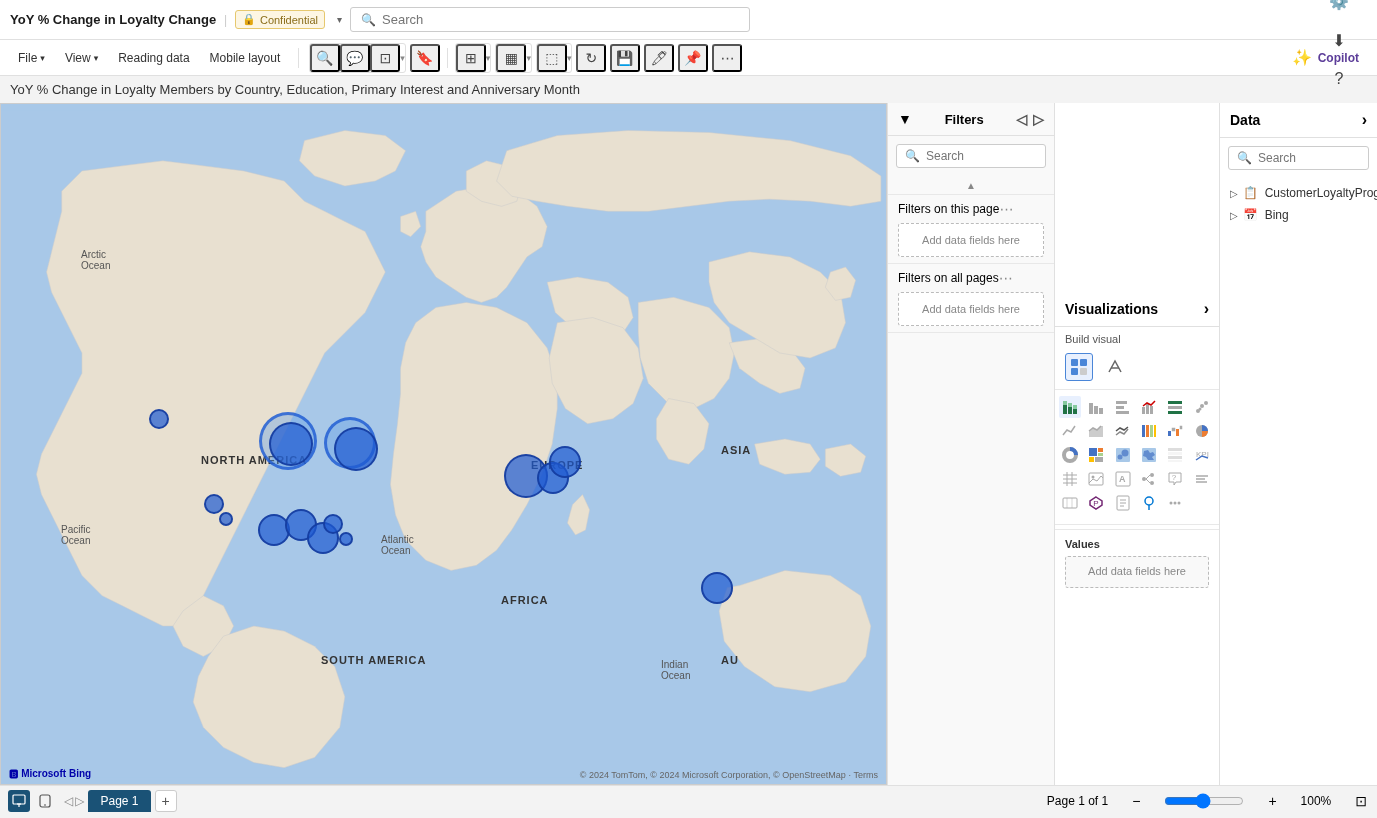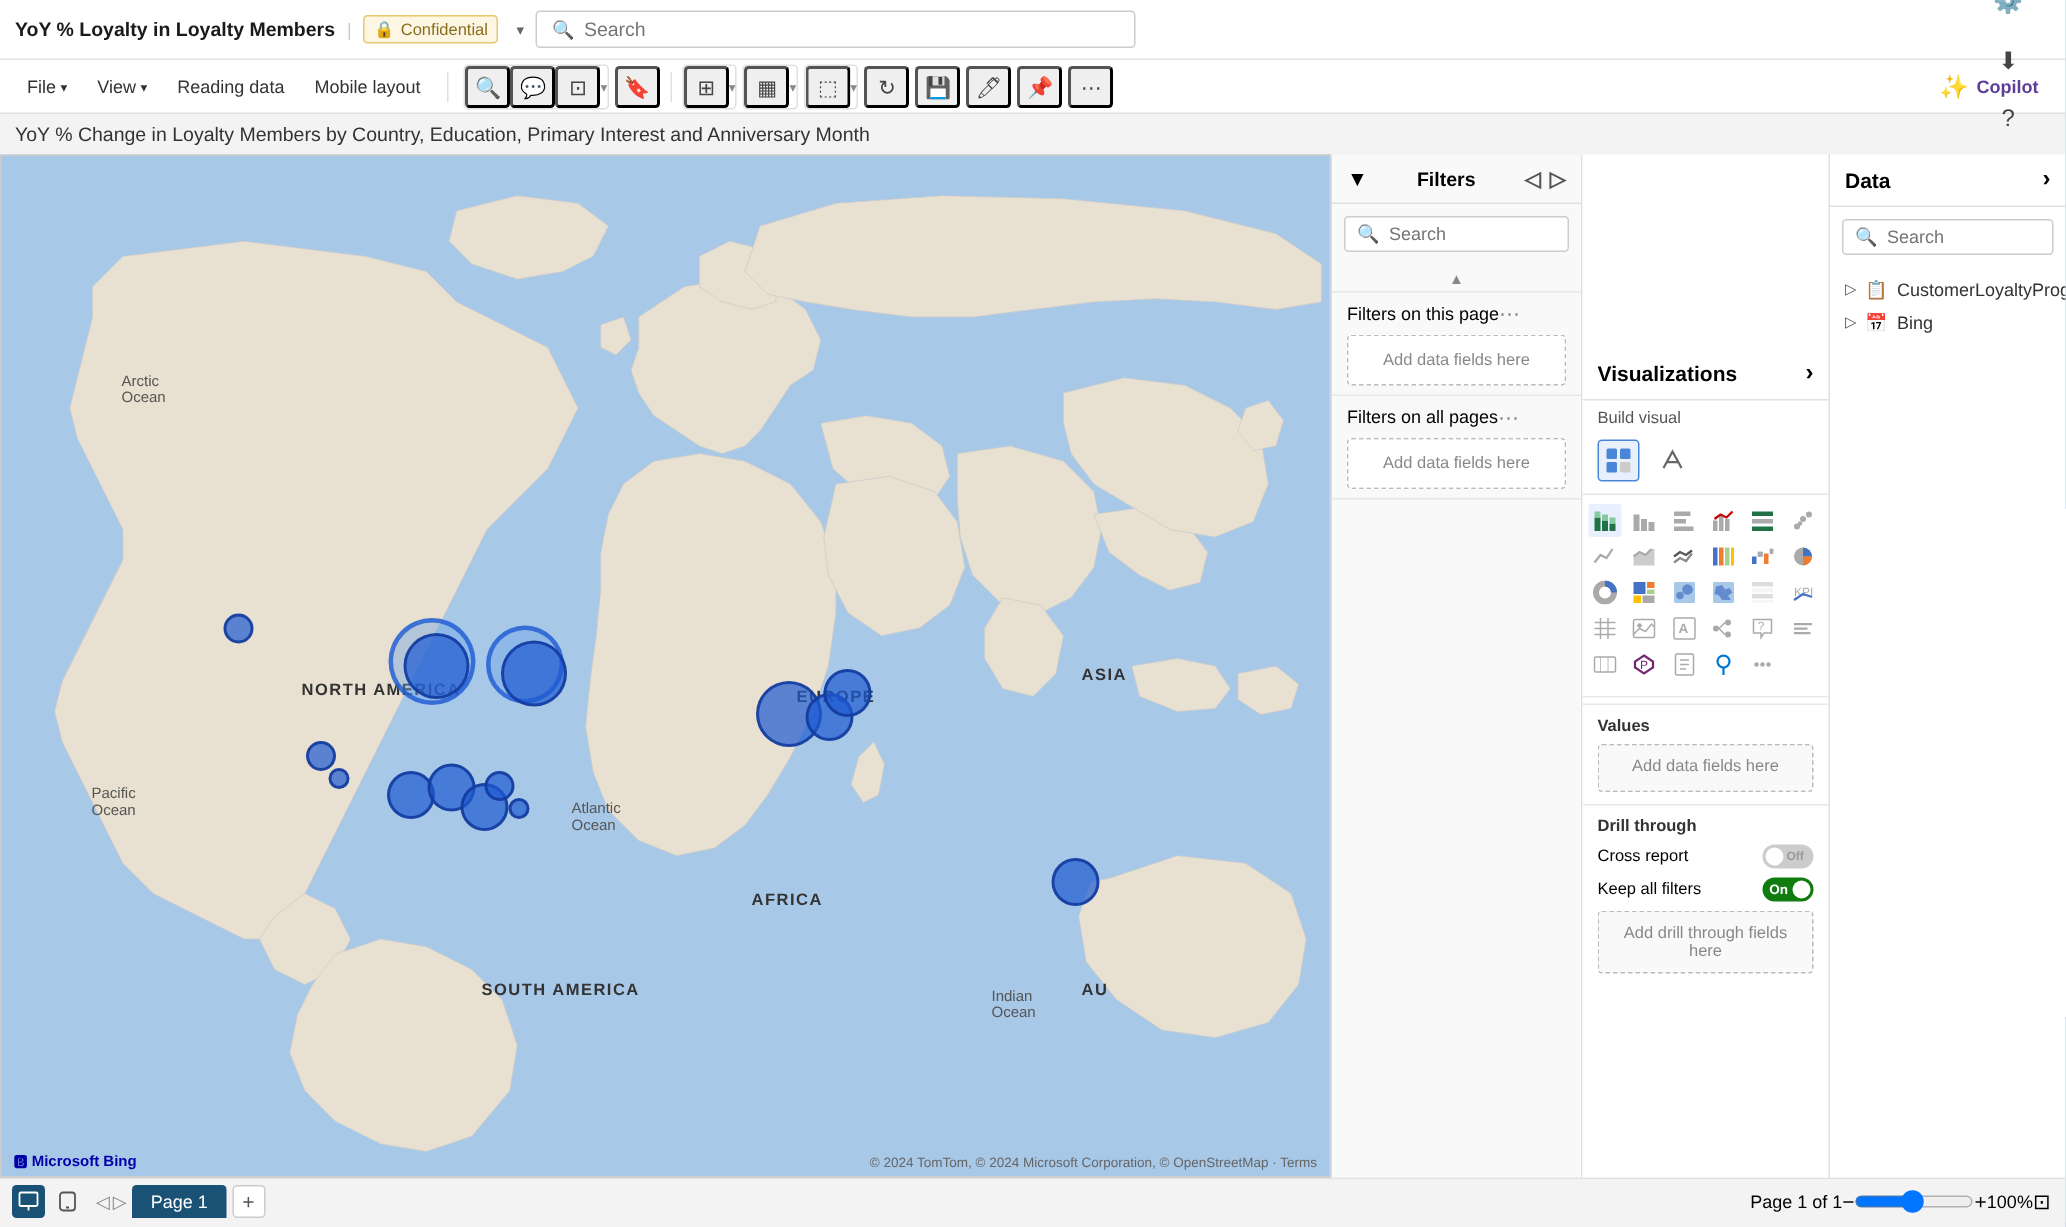--- a/index.html
+++ b/index.html
@@ -251,21 +251,21 @@
     
     .land-fill { fill: #e8e0d0; stroke: #ccc; stroke-width: 0.5; }
 
     .viz-divider { height: 1px; background: #e8e8e8; margin: 4px 0; }
   </style>
 </head>
 <body>
 
 <div class="title-bar">
   <div class="title-bar-left">
-    <span class="report-title">YoY % Loyalty in Loyalty Members</span>
+    <span class="report-title">YoY % Change in Loyalty Change</span>
     <span class="title-separator">|</span>
     <div class="confidential-badge">
       <span>🔒</span>
       <span>Confidential</span>
     </div>
     <span class="dropdown-arrow">▾</span>
     <div class="search-box-top">
       <span style="color:#888;">🔍</span>
       <input type="text" placeholder="Search" style="">
     </div>
@@ -713,38 +713,20 @@
         </div>
       </div>
 
       <div class="viz-divider"></div>
 
       <div class="values-section">
         <div class="values-label">Values</div>
         <div class="values-drop-area">Add data fields here</div>
       </div>
 
-      <div class="drill-through-section">
-        <div class="drill-label">Drill through</div>
-        <div class="drill-row">
-          <span>Cross report</span>
-          <div class="toggle off">
-            <div class="toggle-knob"></div>
-            <span style="color:#999;font-size:8px;margin-left:2px;">Off</span>
-          </div>
-        </div>
-        <div class="drill-row">
-          <span>Keep all filters</span>
-          <div class="toggle on">
-            <span class="toggle-label-on">On</span>
-            <div class="toggle-knob"></div>
-          </div>
-        </div>
-        <div class="drill-drop-area">Add drill through fields here</div>
-      </div>
     </div>
 
     <div class="data-panel">
       <div class="data-panel-header">
         <span>Data</span>
         <span style="cursor:pointer;font-size:16px;">›</span>
       </div>
       <div class="data-search">
         <span style="color:#888;font-size:12px;">🔍</span>
         <input type="text" placeholder="Search" style="">
@@ -787,21 +769,21 @@
   <div style="display:flex;align-items:center;gap:2px;">
     <button style="background:none;border:none;cursor:pointer;font-size:12px;color:#888;">◁</button>
     <button style="background:none;border:none;cursor:pointer;font-size:12px;color:#888;">▷</button>
   </div>
 
   <div style="padding:4px 12px;background:#1a5276;color:#fff;border-radius:3px 3px 0 0;font-size:12px;cursor:pointer;margin-left:4px;">
     <span>Page 1</span>
   </div>
   <div style="width:22px;height:22px;background:#fff;border:1px solid #ccc;border-radius:3px;display:flex;align-items:center;justify-content:center;cursor:pointer;margin-left:4px;font-size:14px;color:#555;">+</div>
 
-  <div style="margin-left:auto;display:flex;align-items:center;gap:0;padding-right:10px;">
+  <div style="margin-left:auto;display:flex;align-items:center;gap:24px;padding-right:10px;">
     <span>Page 1 of 1</span>
     <span style="cursor:pointer;font-size:14px;">−</span>
     <input type="range" min="10" max="200" value="100" class="zoom-slider" style="width: 80px;">
     <span style="cursor:pointer;font-size:14px;">+</span>
     <span>100%</span>
     <span style="cursor:pointer;font-size:14px;">⊡</span>
   </div>
 </div>
 
 </body></html>

